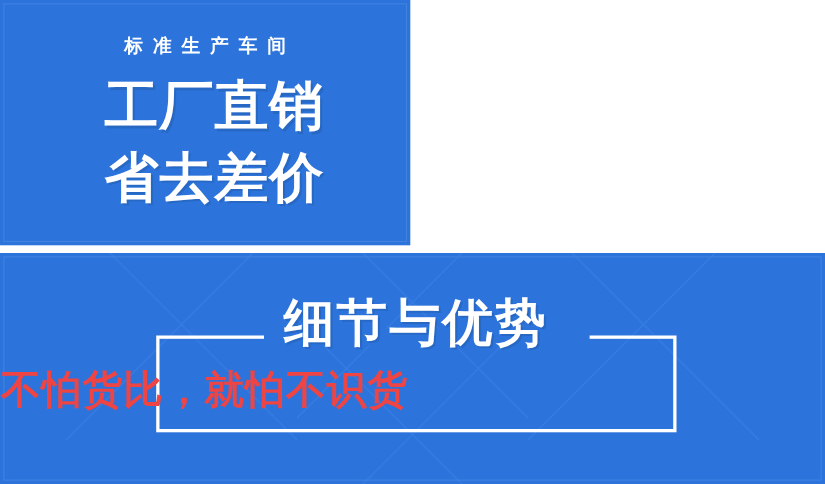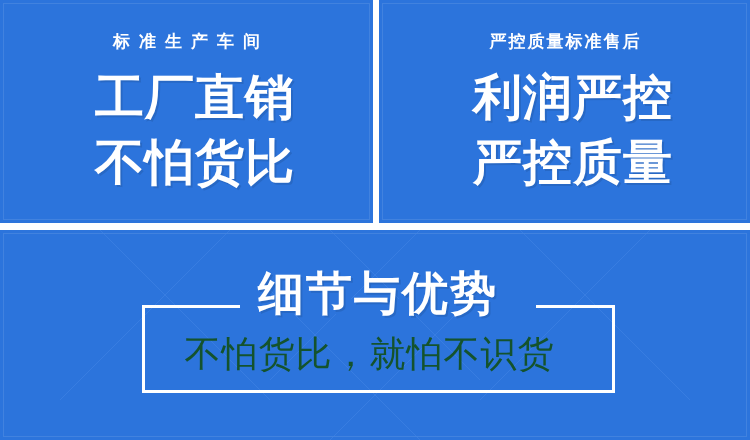--- a/index.html
+++ b/index.html
@@ -111,49 +111,41 @@
     letter-spacing: 2px;
     text-indent: 2px;
     color: #ffffff;
     text-shadow: 2px 2px 0 rgba(0,0,0,0.10);
     margin-left: 16px;
   }
   .bottom-sub {
     position: absolute;
     left: 0; right: 0;
     top: 336px;
-    text-align: center;
     font-size: 36px;
-    font-weight: normal;
+    font-weight: bold;
     line-height: 1;
     letter-spacing: 1px;
     text-indent: 1px;
-    color: #14532d;
+    color: #ef4444;
   }
 </style>
 </head>
 <body>
 
 <div class="banner">
 
   <div class="panel panel-top-left">
     <div class="top-inner">
       <div class="eyebrow wide">标准生产车间</div>
       <div class="headline l1">工厂直销</div>
-      <div class="headline l2">不怕货比</div>
+      <div class="headline l2">省去差价</div>
     </div>
   </div>
 
-  <div class="panel panel-top-right">
-    <div class="top-inner">
-      <div class="eyebrow narrow">严控质量标准售后</div>
-      <div class="headline l1">利润严控</div>
-      <div class="headline l2">严控质量</div>
-    </div>
-  </div>
 
   <div class="panel panel-bottom">
     <svg class="watermark" width="750" height="210" viewBox="0 0 750 210" preserveAspectRatio="none">
       <g stroke="#4285E6" stroke-width="1" fill="none">
         <line x1="270" y1="-60" x2="480" y2="150"></line>
         <line x1="480" y1="-60" x2="270" y2="150"></line>
         <line x1="270" y1="60" x2="480" y2="270"></line>
         <line x1="480" y1="60" x2="270" y2="270"></line>
         <line x1="60" y1="-40" x2="270" y2="170"></line>
         <line x1="270" y1="-40" x2="60" y2="170"></line>

